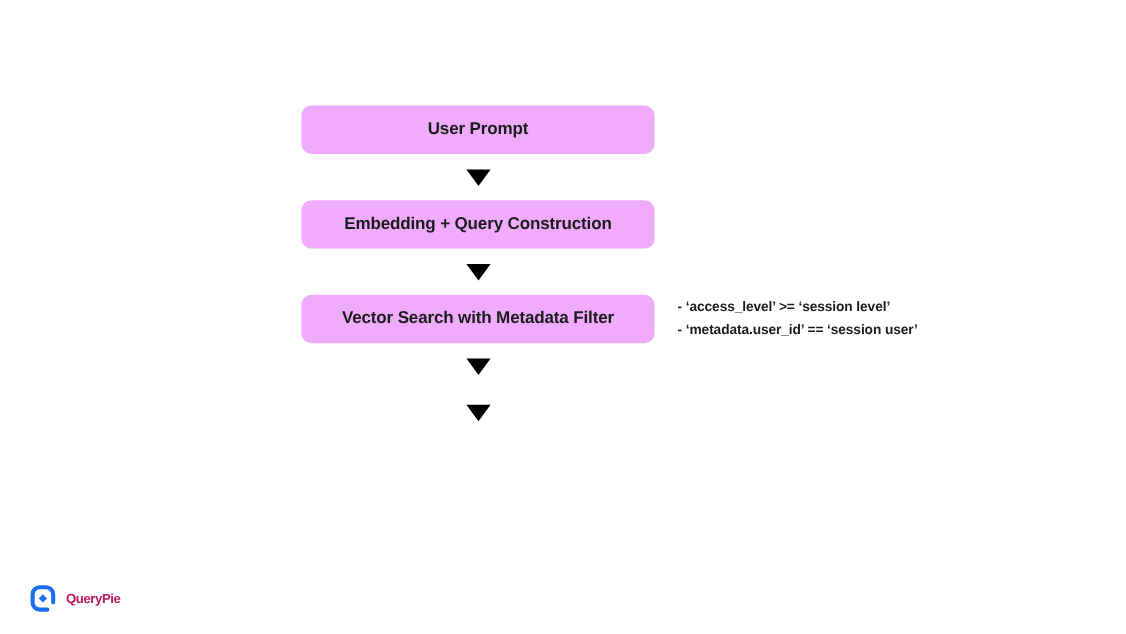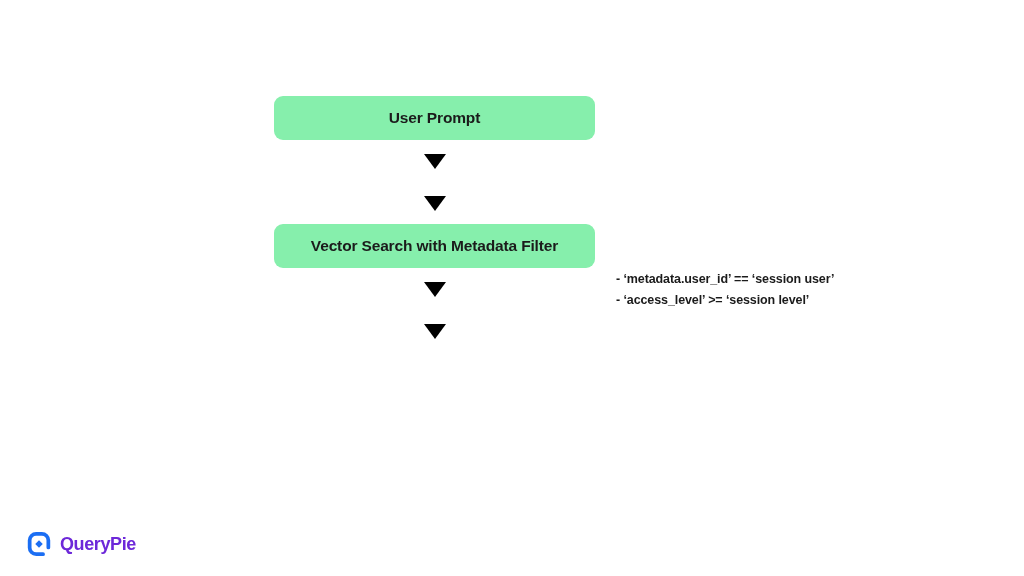--- a/index.html
+++ b/index.html
@@ -28,21 +28,21 @@
   #flow {
     position: absolute;
     left: 274px;
     top: 96px;
     width: 321px;
   }
 
   .flow-node {
     width: 321px;
     height: 44px;
-    background: #86efac;
+    background: #f0abfc;
     border-radius: 9px;
     display: flex;
     align-items: center;
     justify-content: center;
     box-sizing: border-box;
   }
 
   .flow-node .node-label {
     font-size: 15.5px;
     font-weight: bold;
@@ -94,42 +94,45 @@
     gap: 8px;
   }
 
   #logo .logo-mark {
     width: 26px;
     height: 26px;
     display: block;
   }
 
   #logo .logo-text {
-    font-size: 18px;
+    font-size: 12px;
     font-weight: bold;
-    color: #6d28d9;
+    color: #be185d;
     letter-spacing: -0.4px;
     line-height: 1;
   }
 </style>
 </head>
 <body>
 
 <div id="slide">
 
   <div id="flow">
 
     <div class="flow-node">
       <span class="node-label">User Prompt</span>
     </div>
 
     <div class="flow-arrow">
       <span class="tri"></span>
     </div>
 
+    <div class="flow-node">
+      <span class="node-label">Embedding + Query Construction</span>
+    </div>
 
     <div class="flow-arrow">
       <span class="tri"></span>
     </div>
 
     <div class="flow-node">
       <span class="node-label">Vector Search with Metadata Filter</span>
     </div>
 
     <div class="flow-arrow">
@@ -138,22 +141,22 @@
 
 
     <div class="flow-arrow">
       <span class="tri"></span>
     </div>
 
 
   </div>
 
   <div id="annotations">
+    <div class="annotation-line">- ‘access_level’ &gt;= ‘session level’</div>
     <div class="annotation-line">- ‘metadata.user_id’ == ‘session user’</div>
-    <div class="annotation-line">- ‘access_level’ &gt;= ‘session level’</div>
   </div>
 
   <div id="logo">
     <svg class="logo-mark" viewBox="0 0 32 32">
       <path d="M27.5 20.2 V11.5 A8 8 0 0 0 19.5 3.5 H12.5 A8 8 0 0 0 4.5 11.5 V20.5 A8 8 0 0 0 12.5 28.5 H21" fill="none" stroke="#1b6ef3" stroke-width="4.6" stroke-linecap="round"></path>
       <path d="M16 11.4 L20.6 16 L16 20.6 L11.4 16 Z" fill="#1b6ef3"></path>
     </svg>
     <span class="logo-text">QueryPie</span>
   </div>
 

